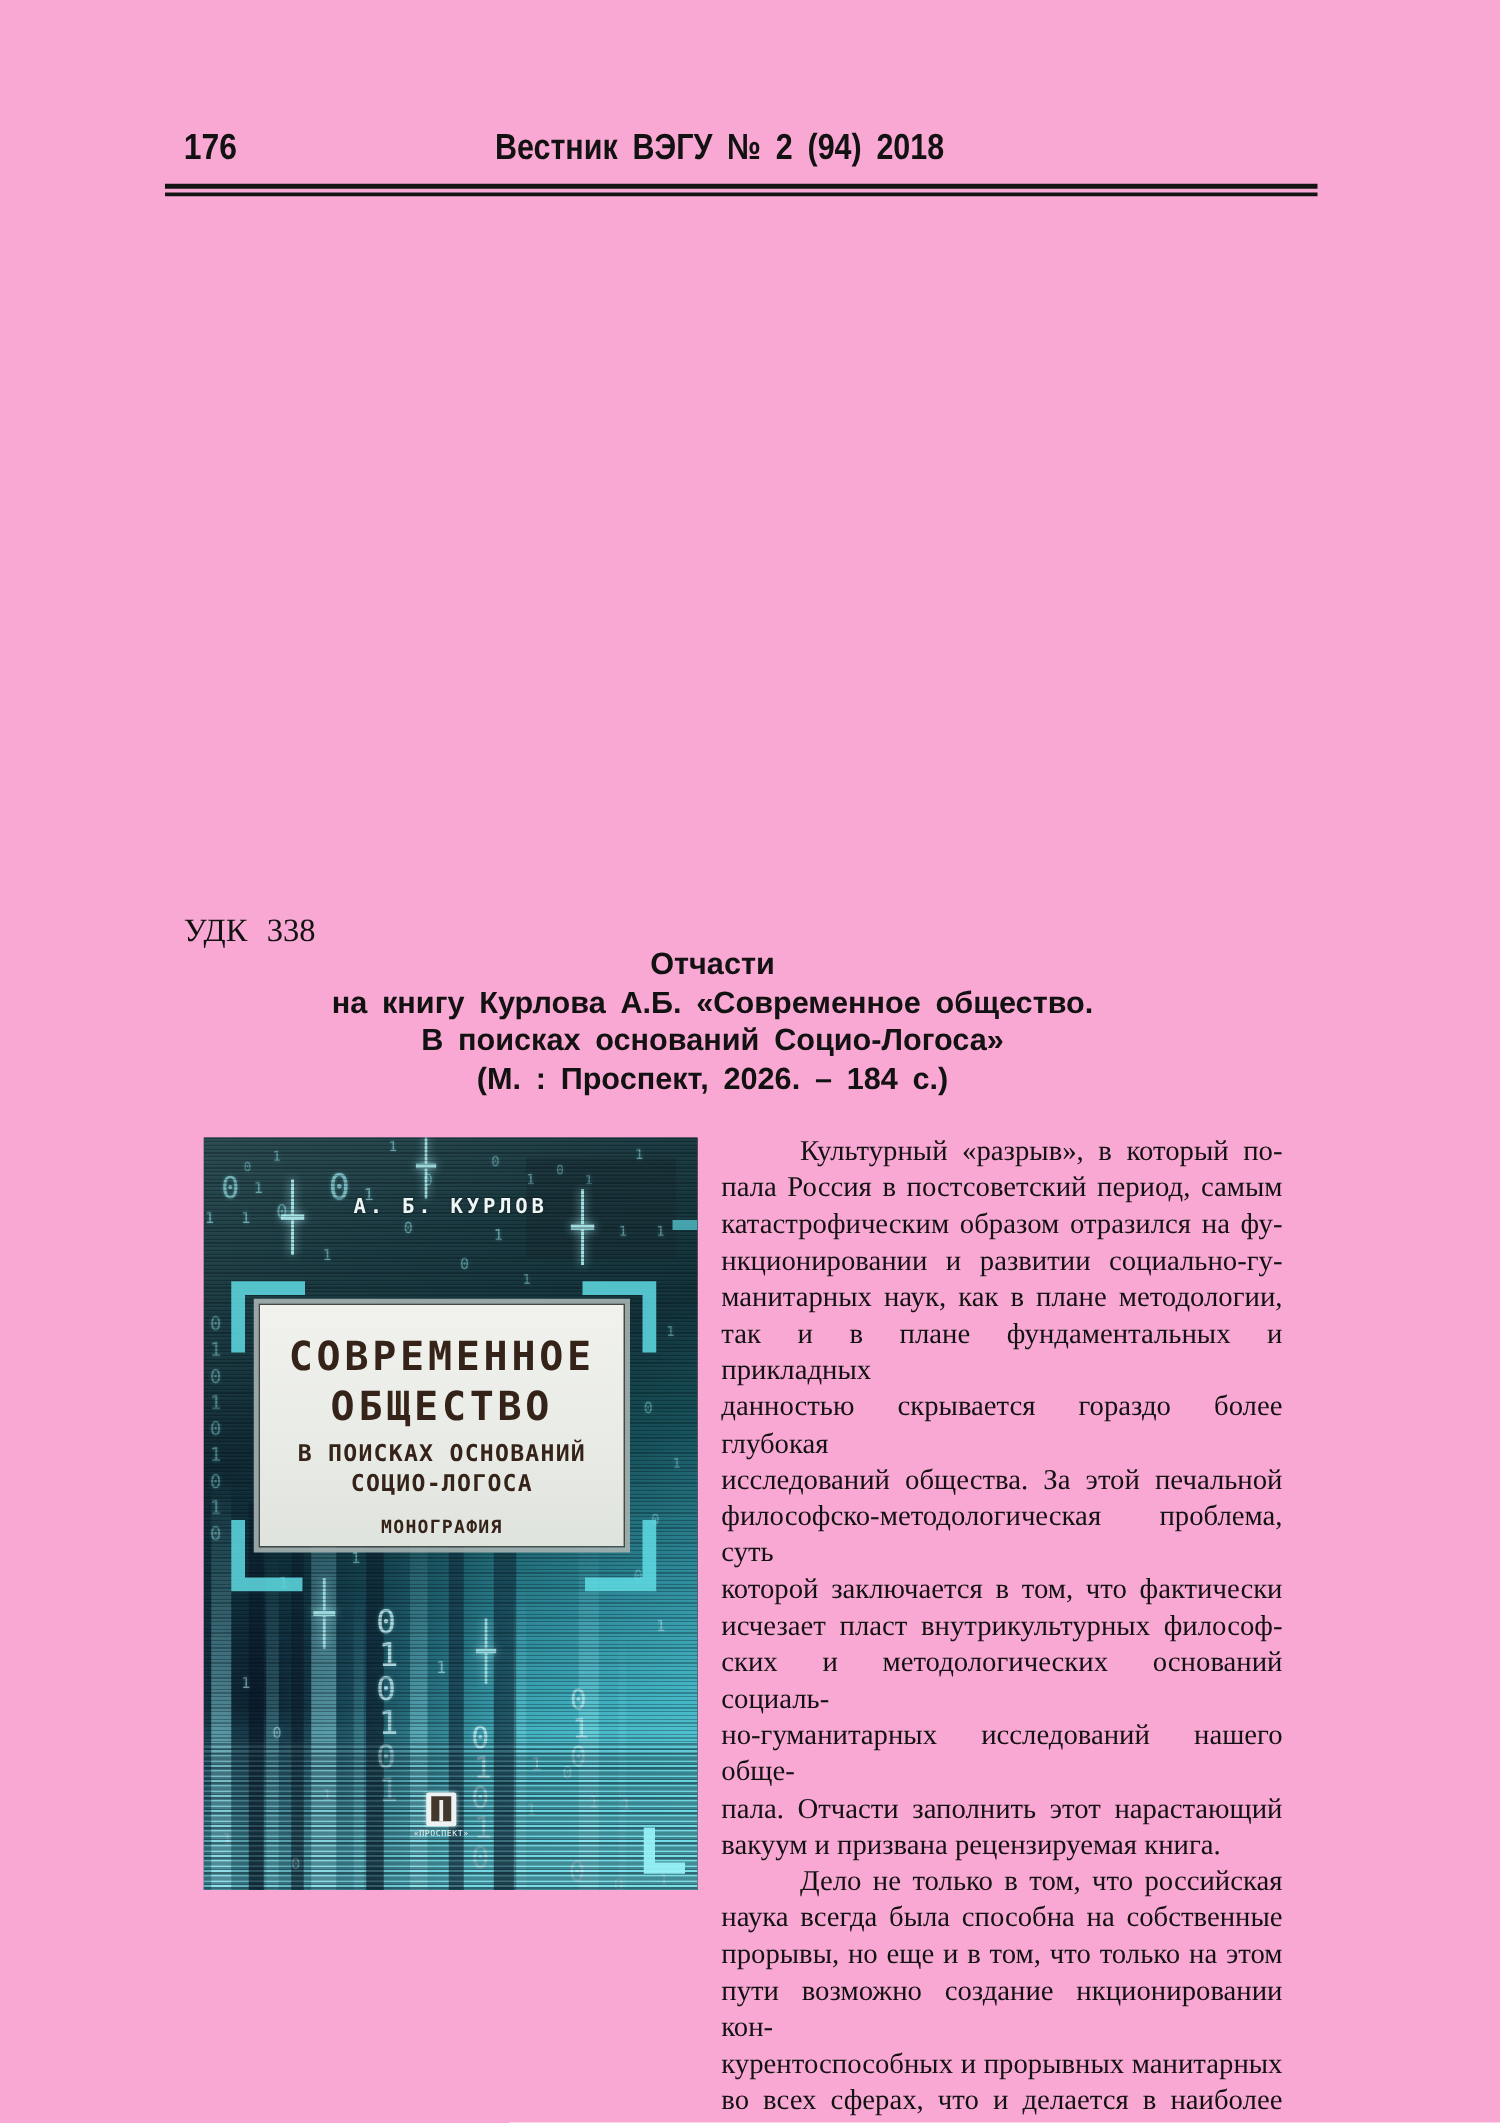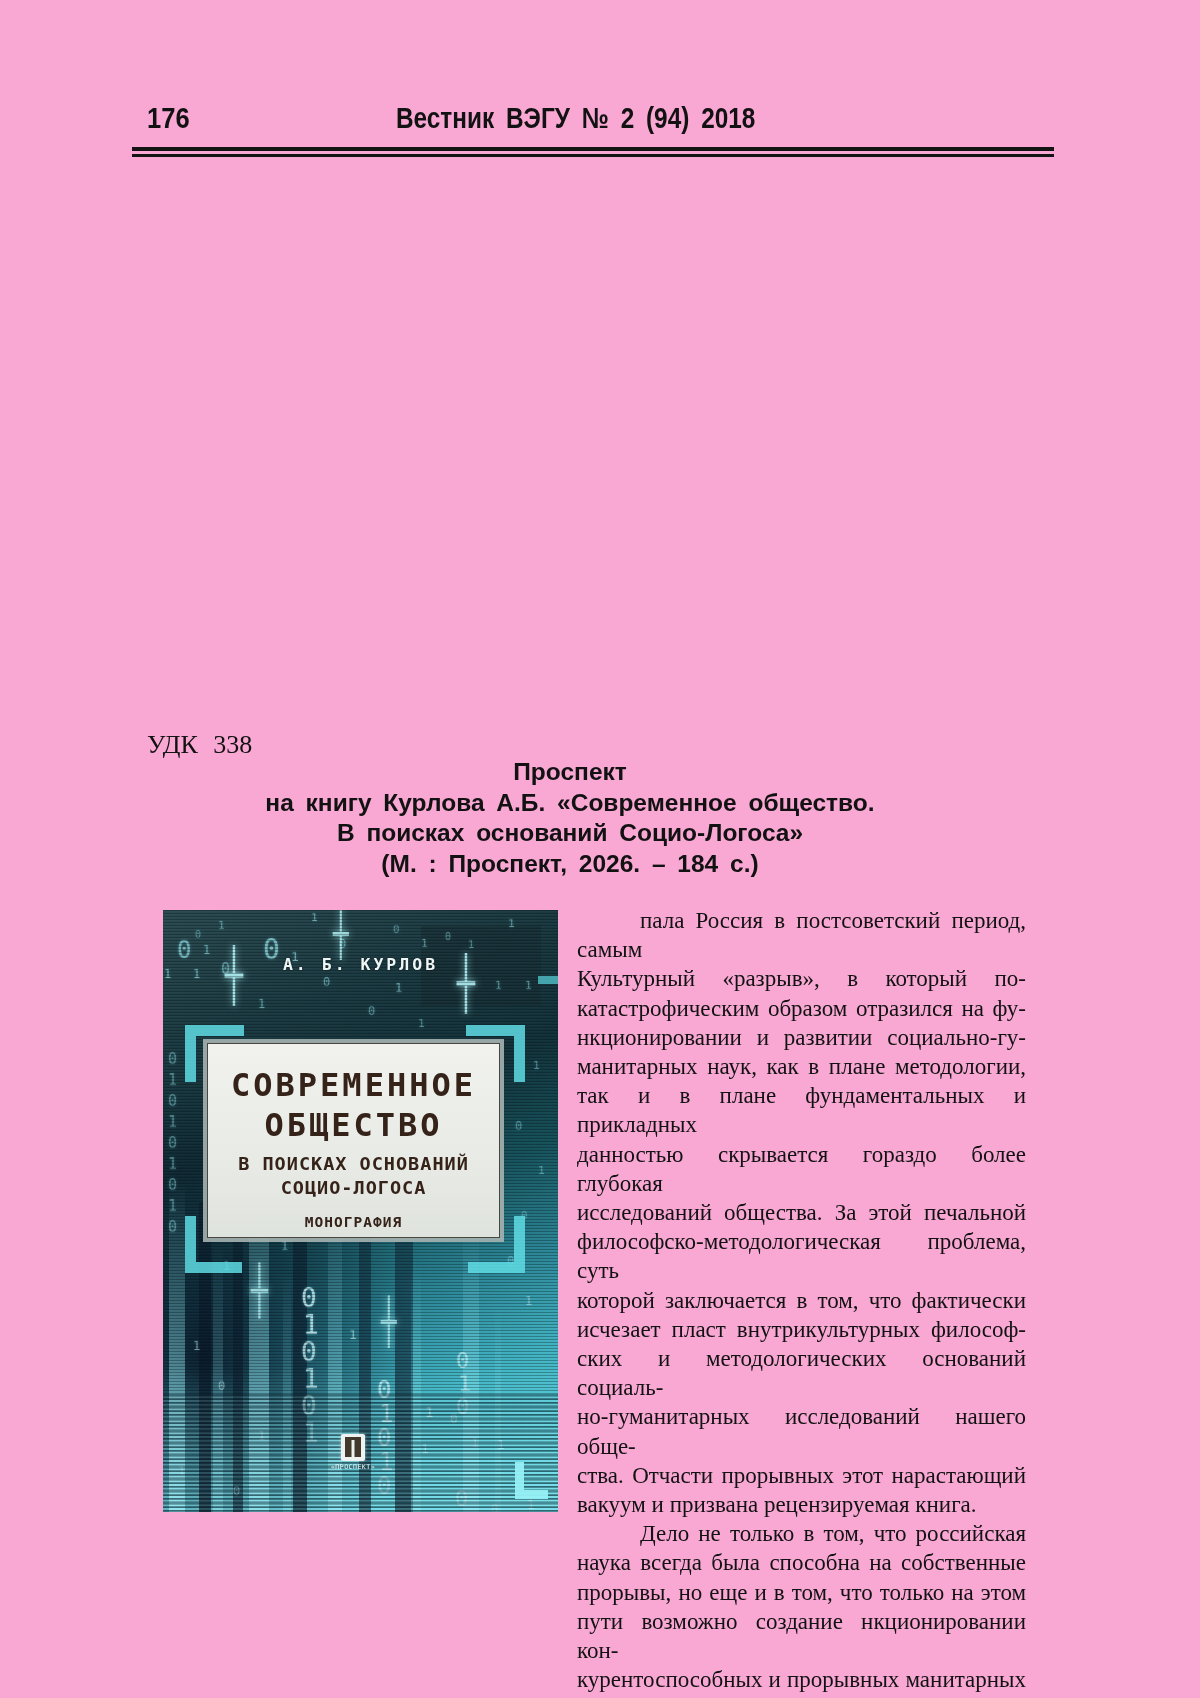--- a/index.html
+++ b/index.html
@@ -100,21 +100,21 @@
 
 <div id="page">
 
   <div class="pagenum">176</div>
   <div class="runhead">Вестник ВЭГУ № 2 (94) 2018</div>
   <div class="rule"></div>
 
   <div class="udc">УДК 338</div>
 
   <div class="title-block">
-      <div class="title-line">Проспект</div>
+      <div class="title-line">Отчасти</div>
       <div class="title-line">на книгу Курлова А.Б. «Современное общество.</div>
       <div class="title-line">В поисках оснований Социо-Логоса»</div>
       <div class="title-line">(М. : Проспект, 2026. – 184 с.)</div>
     </div>
 
   <div class="cover">
     <div class="bg-base"></div>
     <div class="wash"></div>
     <div class="streaks"></div>
     <div class="digitlayer">
@@ -214,34 +214,34 @@
     </div>
 
     <div class="publogo">
       <div class="publogo-inner"></div>
     </div>
     <div class="publabel">«ПРОСПЕКТ»</div>
   </div>
 
   <div class="bodycol">
     <div class="para p1">
+        <div class="body-line">Культурный «разрыв», в который по-</div>
         <div class="body-line">пала Россия в постсоветский период, самым</div>
-        <div class="body-line">Культурный «разрыв», в который по-</div>
         <div class="body-line">катастрофическим образом отразился на фу-</div>
         <div class="body-line">нкционировании и развитии социально-гу-</div>
         <div class="body-line">манитарных наук, как в плане методологии,</div>
         <div class="body-line">так и в плане фундаментальных и прикладных</div>
         <div class="body-line">данностью скрывается гораздо более глубокая</div>
         <div class="body-line">исследований общества. За этой печальной</div>
         <div class="body-line">философско-методологическая проблема, суть</div>
         <div class="body-line">которой заключается в том, что фактически</div>
         <div class="body-line">исчезает пласт внутрикультурных философ-</div>
         <div class="body-line">ских и методологических оснований социаль-</div>
         <div class="body-line">но-гуманитарных исследований нашего обще-</div>
-        <div class="body-line">ства. Отчасти прорывных этот нарастающий</div>
+        <div class="body-line">пала. Отчасти заполнить этот нарастающий</div>
         <div class="body-line">вакуум и призвана рецензируемая книга.</div>
       </div>
     <div class="para p2">
         <div class="body-line">Дело не только в том, что российская</div>
         <div class="body-line">наука всегда была способна на собственные</div>
         <div class="body-line">прорывы, но еще и в том, что только на этом</div>
         <div class="body-line">пути возможно создание нкционировании кон-</div>
         <div class="body-line">курентоспособных и прорывных манитарных</div>
         <div class="body-line">во всех сферах, что и делается в наиболее раз-</div>
       </div>

